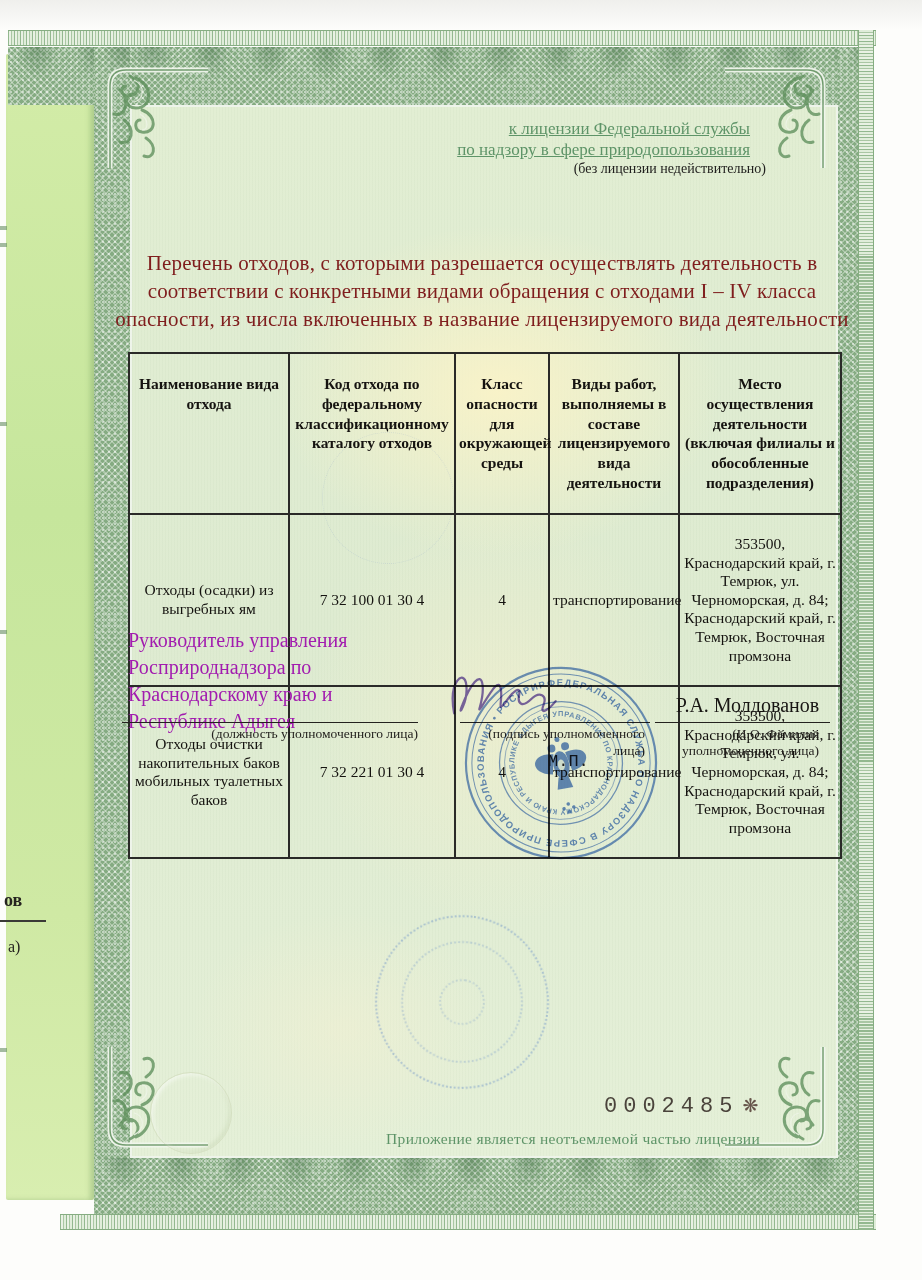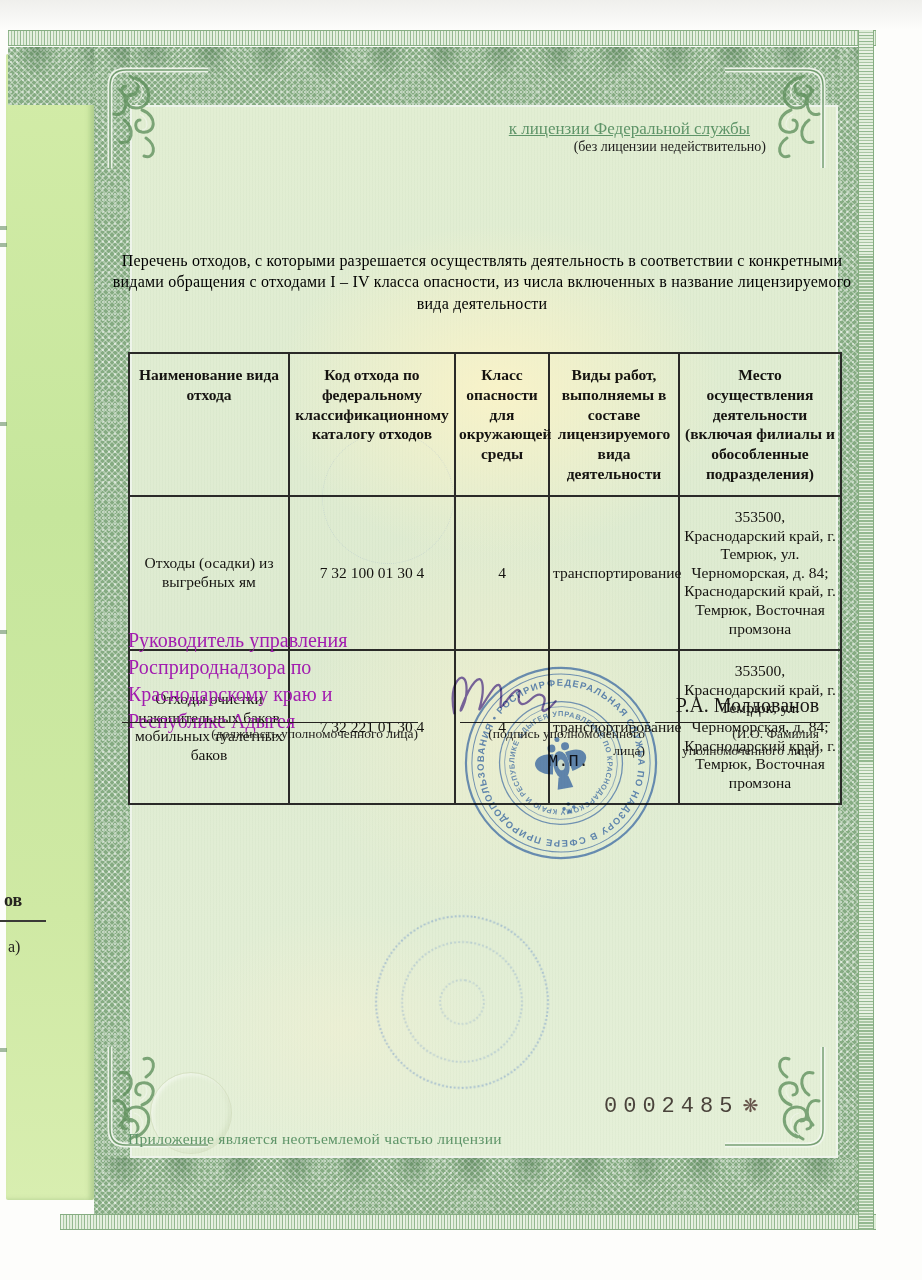--- a/index.html
+++ b/index.html
@@ -52,25 +52,25 @@
   .c-bl{left:96px;top:1044px;transform:scaleY(-1);}
   .c-br{left:722px;top:1044px;transform:scale(-1,-1);}
   
   .hdr-block{position:absolute;left:430px;top:118px;width:336px;text-align:right;}
   .hdr-appendix{font-size:21px;color:#58905f;letter-spacing:1.5px;padding-right:16px;}
   .hdr-green{font-size:17px;color:#5e9468;padding-right:16px;line-height:1.25;text-decoration:underline;}
   .hdr-series{font-size:15.5px;color:#21201e;margin-top:6px;line-height:1.3;}
   .hdr-note{font-size:14px;color:#21201e;}
   
   .intro{position:absolute;left:104px;top:250px;width:756px;text-align:center;
-         font-size:16px;line-height:1.33;color:#000000;letter-spacing:.2px;}
+         font-size:21px;line-height:1.33;color:#7f1d1d;letter-spacing:.2px;}
   
   .waste-table{position:absolute;left:128px;top:352px;width:712px;border-collapse:collapse;
          table-layout:fixed;color:#151310;}
-  .waste-table th,.waste-table td{border:2px solid #2a2a28;padding:11px 3px;}
+  .waste-table th,.waste-table td{border:2px solid #2a2a28;padding:20px 3px;}
   .waste-table th{font-size:15.5px;font-weight:bold;line-height:1.28;vertical-align:top;text-align:center;}
   .waste-table td{font-size:15.5px;line-height:1.2;vertical-align:middle;text-align:center;}
   .th-row{height:96px;} .r1{height:94px;} .r2{height:88px;}
   .cell-works{font-size:14.3px;padding:0;}
   .cell-place{font-size:14.3px;line-height:1.1;padding:1px 2px;}
   
   .pre{white-space:pre-line;}
   .sig-position{position:absolute;left:128px;top:627px;width:340px;font-size:20px;line-height:1.35;color:#a21caf;}
   .sig-line{position:absolute;border-top:1.5px solid #24221f;}
   .line-left{left:122px;top:722px;width:296px;}
@@ -95,21 +95,21 @@
   .ghost-main::after{content:"";position:absolute;inset:62px;border-radius:50%;
          border:2px dotted rgba(58,107,196,.18);}
   .ghost-faint{left:322px;top:432px;width:130px;height:130px;
          border:1.5px dotted rgba(90,120,200,.14);transform:rotate(-6deg);}
   .emboss-seal{position:absolute;left:150px;top:1072px;width:80px;height:80px;border-radius:50%;
          border:1px solid rgba(190,200,160,.5);opacity:.7;
          box-shadow:inset 2px 2px 4px rgba(255,255,255,.75), inset -2px -2px 4px rgba(160,180,130,.3);}
   .serial{position:absolute;left:604px;top:1094px;font-family:"Liberation Mono",monospace;
          font-size:22px;letter-spacing:6px;color:#4a433b;}
   .serial-mark{font-size:19px;letter-spacing:0;color:#66544a;margin-left:4px;font-family:"DejaVu Sans",sans-serif;}
-  .footer-note{position:absolute;left:128px;top:1130px;width:632px;text-align:left;
+  .footer-note{position:absolute;left:128px;top:1130px;width:632px;text-align:right;
          font-size:15.5px;color:#5e9468;letter-spacing:.3px;}
 </style>
 </head>
 <body>
 
 <svg width="0" height="0" style="position:absolute" aria-hidden="true">
   <defs>
     <symbol id="flourish" viewBox="0 0 115 115">
       <path d="M14,112 L14,30 Q14,14 30,14 L112,14" fill="none" stroke="#f2f7ee" stroke-width="5"></path>
       <path d="M14,112 L14,30 Q14,14 30,14 L112,14" fill="none" stroke="#6f9a6c" stroke-width="1.5"></path>
@@ -153,20 +153,21 @@
   <svg class="corner c-br">
       <use href="#flourish"></use>
     </svg>
 
   <div class="ghost ghost-faint"></div>
   <div class="ghost ghost-main"></div>
   <div class="emboss-seal"></div>
 
   <div class="hdr-block">
     <div class="hdr-green">к лицензии Федеральной службы</div>
+    <div class="hdr-green">по надзору в сфере природопользования</div>
     <div class="hdr-note">(без лицензии недействительно)</div>
   </div>
 
   <div class="intro">Перечень отходов, с которыми разрешается осуществлять деятельность в соответствии с конкретными видами обращения с отходами I – IV класса опасности, из числа включенных в название лицензируемого вида деятельности</div>
 
   <table class="waste-table">
     <colgroup>
       <col style="width:160px">
         <col style="width:166px">
         <col style="width:94px">

